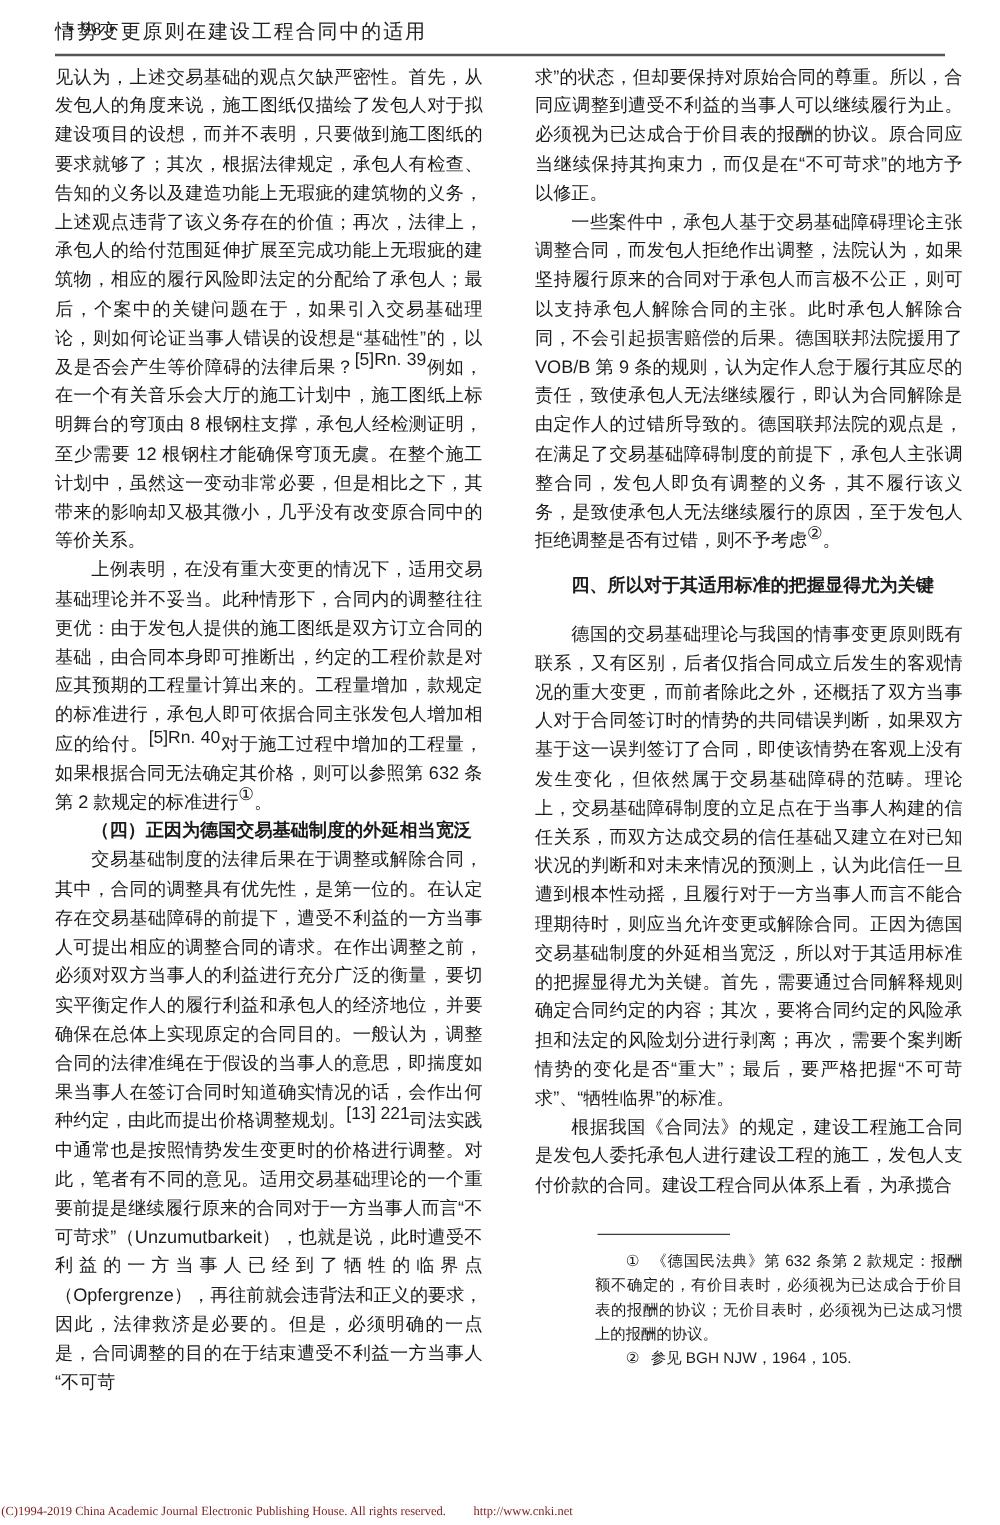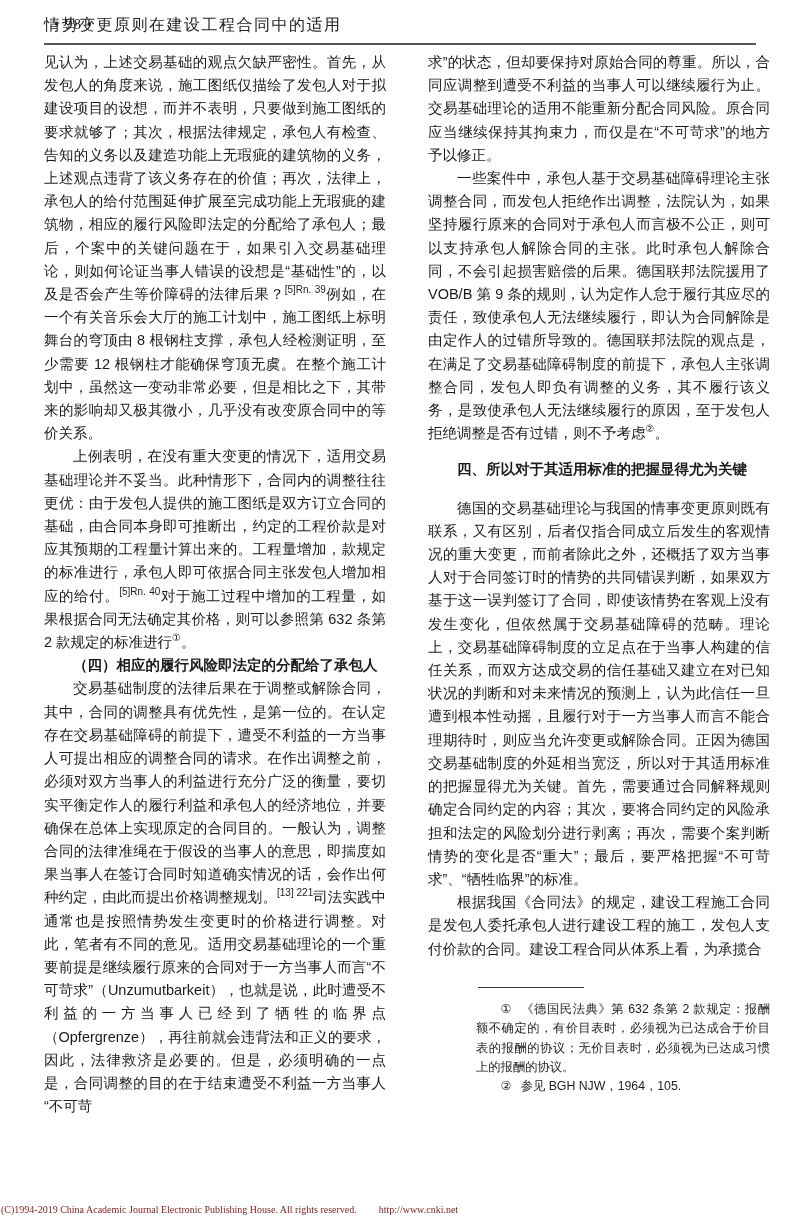--- a/index.html
+++ b/index.html
@@ -35,21 +35,21 @@
     position:absolute;top:51px;width:342px;
     font-size:14.5px;line-height:23.2px;
     text-align:justify;text-justify:inter-character;
   }
   .col-left{left:44px;}
   .col-right{left:428px;}
   .column p{margin:0;padding:0;}
   p.para.indent{text-indent:2em;}
   p.heading{font-weight:bold;text-indent:2em;}
   p.heading-major{font-weight:bold;text-indent:2em;margin:13px 0 15px 0;}
-  sup{font-size:10px;line-height:0;vertical-align:super;letter-spacing:0;}
+  sup{font-size:14px;line-height:0;vertical-align:super;letter-spacing:0;}
   
   .footnotes{margin-top:26px;margin-left:48px;}
   .fn-rule{width:106px;height:1px;background:#3a3a3a;border:none;margin:0 0 12px 2px;}
   p.footnote{
     font-size:12.3px;line-height:19.4px;text-indent:2em;
     text-align:justify;margin:0;color:#1e1e1e;
   }
   .fn-marker{margin-right:9px;}
   
   .footer{
@@ -66,27 +66,27 @@
 
   <div class="header">
     <span class="page-num">• 98 •</span>
     <span class="running-title">情势变更原则在建设工程合同中的适用</span>
   </div>
   <div class="header-rule"></div>
 
   <div class="column col-left" id="col-left">
       <p class="para"><span>见认为，上述交易基础的观点欠缺严密性。首先，从发包人的角度来说，施工图纸仅描绘了发包人对于拟建设项目的设想，而并不表明，只要做到施工图纸的要求就够了；其次，根据法律规定，承包人有检查、告知的义务以及建造功能上无瑕疵的建筑物的义务，上述观点违背了该义务存在的价值；再次，法律上，承包人的给付范围延伸扩展至完成功能上无瑕疵的建筑物，相应的履行风险即法定的分配给了承包人；最后，个案中的关键问题在于，如果引入交易基础理论，则如何论证当事人错误的设想是“基础性”的，以及是否会产生等价障碍的法律后果？</span><sup>[5]Rn. 39</sup><span>例如，在一个有关音乐会大厅的施工计划中，施工图纸上标明舞台的穹顶由 8 根钢柱支撑，承包人经检测证明，至少需要 12 根钢柱才能确保穹顶无虞。在整个施工计划中，虽然这一变动非常必要，但是相比之下，其带来的影响却又极其微小，几乎没有改变原合同中的等价关系。</span></p>
       <p class="para indent"><span>上例表明，在没有重大变更的情况下，适用交易基础理论并不妥当。此种情形下，合同内的调整往往更优：由于发包人提供的施工图纸是双方订立合同的基础，由合同本身即可推断出，约定的工程价款是对应其预期的工程量计算出来的。工程量增加，款规定的标准进行，承包人即可依据合同主张发包人增加相应的给付。</span><sup>[5]Rn. 40</sup><span>对于施工过程中增加的工程量，如果根据合同无法确定其价格，则可以参照第 632 条第 2 款规定的标准进行</span><sup>①</sup><span>。</span></p>
-      <p class="heading indent"><span>（四）相应的履行风险即法定的分配给了承包人</span></p>
+      <p class="heading indent"><span>（四）正因为德国交易基础制度的外延相当宽泛</span></p>
       <p class="para indent"><span>交易基础制度的法律后果在于调整或解除合同，其中，合同的调整具有优先性，是第一位的。在认定存在交易基础障碍的前提下，遭受不利益的一方当事人可提出相应的调整合同的请求。在作出调整之前，必须对双方当事人的利益进行充分广泛的衡量，要切实平衡定作人的履行利益和承包人的经济地位，并要确保在总体上实现原定的合同目的。一般认为，调整合同的法律准绳在于假设的当事人的意思，即揣度如果当事人在签订合同时知道确实情况的话，会作出何种约定，由此而提出价格调整规划。</span><sup>[13] 221</sup><span>司法实践中通常也是按照情势发生变更时的价格进行调整。对此，笔者有不同的意见。适用交易基础理论的一个重要前提是继续履行原来的合同对于一方当事人而言“不可苛求”（Unzumutbarkeit），也就是说，此时遭受不利益的一方当事人已经到了牺牲的临界点（Opfergrenze），再往前就会违背法和正义的要求，因此，法律救济是必要的。但是，必须明确的一点是，合同调整的目的在于结束遭受不利益一方当事人“不可苛</span></p>
     </div>
 
   <div class="column col-right" id="col-right">
 
-  <p class="para"><span>求”的状态，但却要保持对原始合同的尊重。所以，合同应调整到遭受不利益的当事人可以继续履行为止。交易基础理论的适用不能重新分配合同风险。原合同应当继续保持其拘束力，而仅是在“不可苛求”的地方予以修正。</span></p>
+  <p class="para"><span>求”的状态，但却要保持对原始合同的尊重。所以，合同应调整到遭受不利益的当事人可以继续履行为止。必须视为已达成合于价目表的报酬的协议。原合同应当继续保持其拘束力，而仅是在“不可苛求”的地方予以修正。</span></p>
       <p class="para indent"><span>一些案件中，承包人基于交易基础障碍理论主张调整合同，而发包人拒绝作出调整，法院认为，如果坚持履行原来的合同对于承包人而言极不公正，则可以支持承包人解除合同的主张。此时承包人解除合同，不会引起损害赔偿的后果。德国联邦法院援用了 VOB/B 第 9 条的规则，认为定作人怠于履行其应尽的责任，致使承包人无法继续履行，即认为合同解除是由定作人的过错所导致的。德国联邦法院的观点是，在满足了交易基础障碍制度的前提下，承包人主张调整合同，发包人即负有调整的义务，其不履行该义务，是致使承包人无法继续履行的原因，至于发包人拒绝调整是否有过错，则不予考虑</span><sup>②</sup><span>。</span></p>
       <p class="heading-major indent"><span>四、所以对于其适用标准的把握显得尤为关键</span></p>
       <p class="para indent"><span>德国的交易基础理论与我国的情事变更原则既有联系，又有区别，后者仅指合同成立后发生的客观情况的重大变更，而前者除此之外，还概括了双方当事人对于合同签订时的情势的共同错误判断，如果双方基于这一误判签订了合同，即使该情势在客观上没有发生变化，但依然属于交易基础障碍的范畴。理论上，交易基础障碍制度的立足点在于当事人构建的信任关系，而双方达成交易的信任基础又建立在对已知状况的判断和对未来情况的预测上，认为此信任一旦遭到根本性动摇，且履行对于一方当事人而言不能合理期待时，则应当允许变更或解除合同。正因为德国交易基础制度的外延相当宽泛，所以对于其适用标准的把握显得尤为关键。首先，需要通过合同解释规则确定合同约定的内容；其次，要将合同约定的风险承担和法定的风险划分进行剥离；再次，需要个案判断情势的变化是否“重大”；最后，要严格把握“不可苛求”、“牺牲临界”的标准。</span></p>
       <p class="para indent"><span>根据我国《合同法》的规定，建设工程施工合同是发包人委托承包人进行建设工程的施工，发包人支付价款的合同。建设工程合同从体系上看，为承揽合</span></p>
       <div class="footnotes">
         <div class="fn-rule"></div>
         <p class="footnote"><span class="fn-marker">①</span><span>《德国民法典》第 632 条第 2 款规定：报酬额不确定的，有价目表时，必须视为已达成合于价目表的报酬的协议；无价目表时，必须视为已达成习惯上的报酬的协议。</span></p>
         <p class="footnote"><span class="fn-marker">②</span><span>参见 BGH NJW，1964，105.</span></p>
       </div>
     </div>

